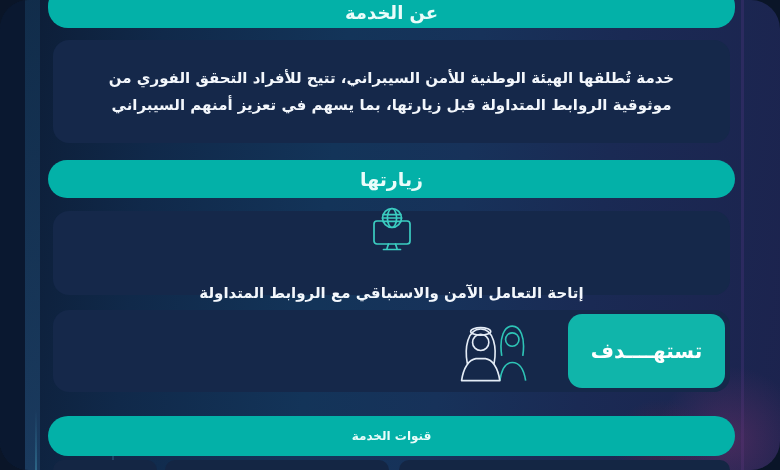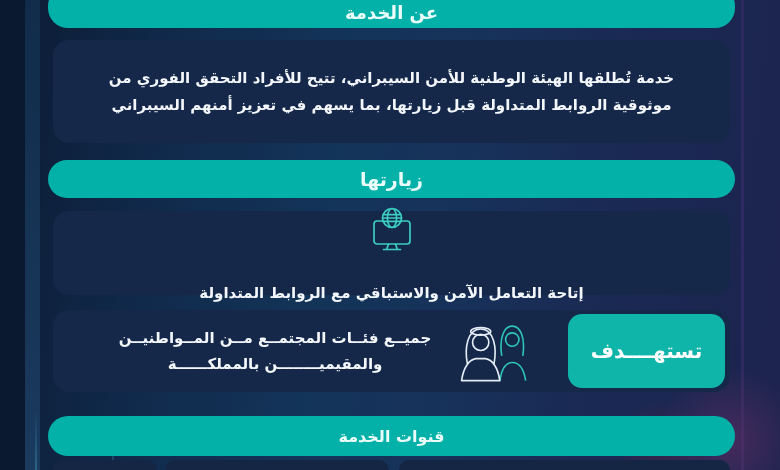--- a/index.html
+++ b/index.html
@@ -1,19 +1,20 @@
 <!DOCTYPE html>
 <html lang="ar"><head>
 <meta charset="utf-8">
 <style>
   html,body{margin:0;padding:0;background:#0a1528;}
   .stage{
     position:relative;width:780px;height:470px;overflow:hidden;
     font-family:"DejaVu Sans",sans-serif;direction:rtl;
     background:linear-gradient(97deg,#0c1b33 0%,#10294a 20%,#133459 42%,#17325a 58%,#1a2a54 75%,#1c234e 100%);
+    border-radius:29px;
   }
   
   .bg-strip-dark{position:absolute;left:0;top:0;width:25px;height:100%;background:#0a1830;}
   .bg-strip-light{position:absolute;left:25px;top:0;width:15px;height:100%;
     background:linear-gradient(180deg,#12304f,#1d4066);opacity:.8;}
   .bg-line-purple{position:absolute;left:741px;top:0;width:3px;height:100%;background:#3b2f6e;opacity:.55;}
   .bg-glow-1{position:absolute;right:-35px;bottom:-45px;width:170px;height:150px;
     background:radial-gradient(circle,rgba(120,50,110,.45),transparent 65%);}
   .bg-glow-2{position:absolute;right:55px;bottom:-25px;width:130px;height:95px;
     background:radial-gradient(circle,rgba(95,35,66,.4),transparent 60%);}
@@ -22,21 +23,21 @@
   .bg-streak-2{position:absolute;left:112px;top:438px;width:2px;height:32px;
     background:linear-gradient(180deg,transparent,#4a9ab8);opacity:.4;}
 
   .teal-bar{
     position:absolute;left:48px;width:687px;background:#03b1a8;border-radius:20px;
     display:flex;align-items:center;justify-content:center;
     color:#eafcfa;font-weight:700;box-sizing:border-box;
   }
   #bar-about{top:-14px;height:42px;padding-top:11px;font-size:18px;}
   #bar-goal{top:160px;height:38px;font-size:19px;}
-  #bar-channels{top:416px;height:40px;font-size:16px;}
+  #bar-channels{top:416px;height:40px;font-size:12px;}
 
   .navy-panel{
     position:absolute;left:53px;width:677px;background:#15284a;border-radius:16px;
     box-sizing:border-box;color:#f3f7fc;
   }
   #panel-about{top:40px;height:103px;display:flex;align-items:center;justify-content:flex-end;padding:0 52px;}
   #panel-about .para{font-size:15px;font-weight:700;line-height:1.8;text-align:center;max-width:600px;}
 
   #panel-goal{top:211px;height:84px;display:flex;flex-direction:column;align-items:center;justify-content:center;padding-top:2px;gap:24px;}
   #panel-goal .goal-text{font-size:15px;font-weight:700;text-align:center;margin-top:2px;}
@@ -109,24 +110,20 @@
         </g>
 
         <g stroke="#e4ecf6" stroke-width="1.7" stroke-linejoin="round">
           <path fill="#15284a" d="M16 46 C13 30 16 10 30 10 C44 10 47 30 44 46 Z"></path>
           <circle fill="#15284a" cx="30" cy="24" r="8.5"></circle>
           <path fill="#15284a" d="M10 64 C12 50 18 42 25 41 L35 41 C42 42 48 50 50 64 Z"></path>
           <ellipse fill="none" cx="30" cy="12.5" rx="10.5" ry="4"></ellipse>
         </g>
       </svg>
     </span>
-    <div class="target-text">
-      <div>جميــع فئــات المجتمــع مــن المــواطنيــن</div>
-      <div>والمقيميــــــــن بالمملكــــــة</div>
-    </div>
   </div>
 
   <div class="teal-bar" id="bar-channels">
     <span>قنوات الخدمة</span>
   </div>
   <div class="stub" id="stub-1"></div>
   <div class="stub" id="stub-2"></div>
   <div class="stub" id="stub-3"></div>
 
 </div>

